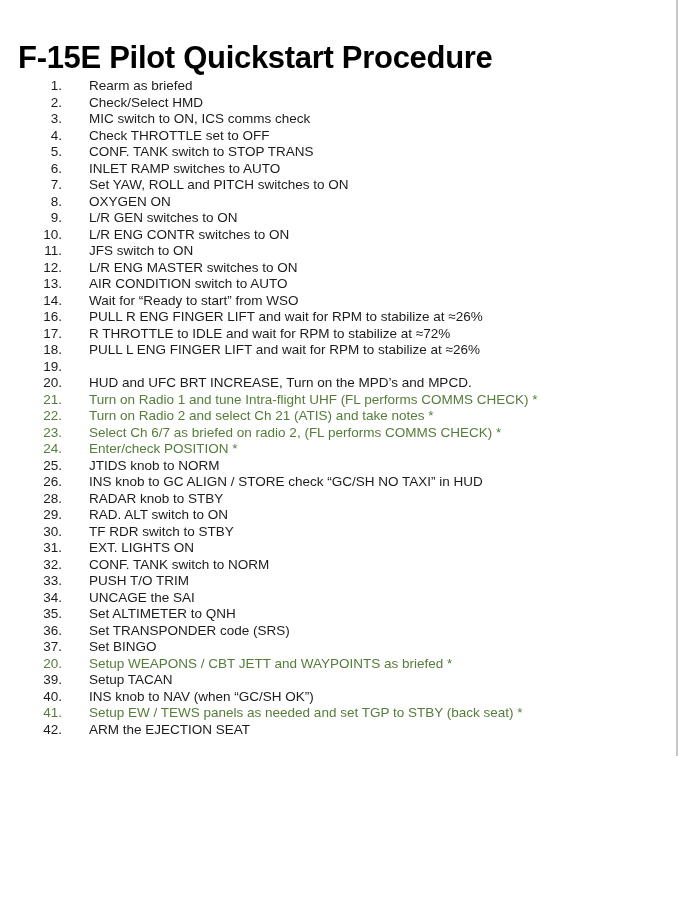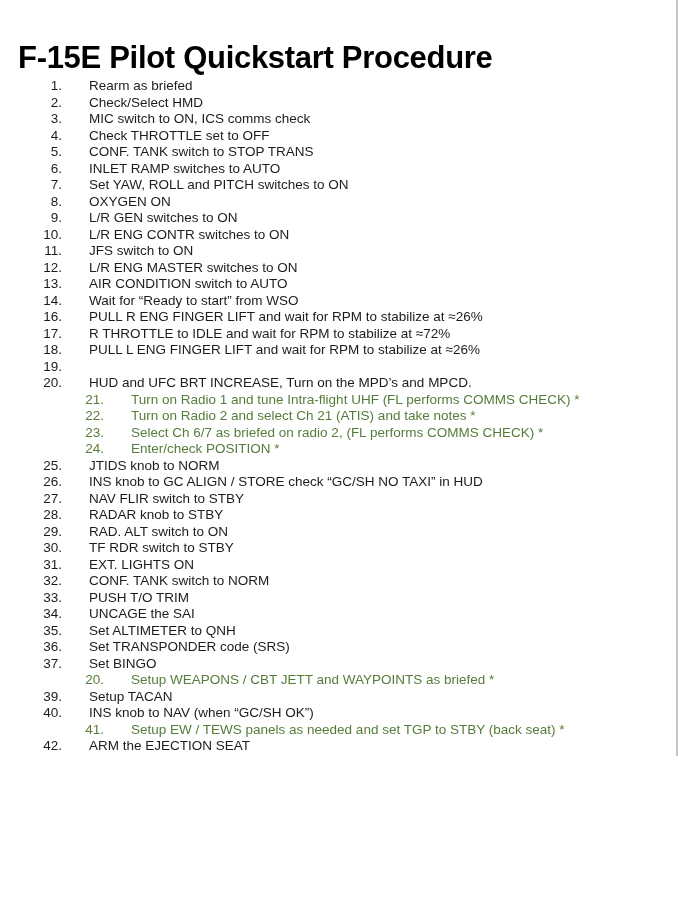--- a/index.html
+++ b/index.html
@@ -38,21 +38,21 @@
   .row .num {
     width: 34px;
     margin-left: 28px;
     text-align: right;
     flex: 0 0 auto;
   }
   .row .text {
     margin-left: 27px;
     text-align: right;
   }
-  .row.green { color: var(--green, #557c3a); padding-left: 42px; }
+  .row.green { color: var(--green, #557c3a); }
   .footnote {
     position: absolute;
     left: 20px;
     top: 786px;
     font-size: 13.5px;
     color: var(--green, #557c3a);
     white-space: pre;
   }
   .footer-version {
     position: absolute;
@@ -188,24 +188,20 @@
     <div class="row">
       <span class="num">25.</span>
       <span class="text">JTIDS knob to NORM</span>
     </div>
 
     <div class="row">
       <span class="num">26.</span>
       <span class="text">INS knob to GC ALIGN / STORE check “GC/SH NO TAXI” in HUD</span>
     </div>
 
-    <div class="row">
-      <span class="num">27.</span>
-      <span class="text">NAV FLIR switch to STBY</span>
-    </div>
 
     <div class="row">
       <span class="num">28.</span>
       <span class="text">RADAR knob to STBY</span>
     </div>
 
     <div class="row">
       <span class="num">29.</span>
       <span class="text">RAD. ALT switch to ON</span>
     </div>

